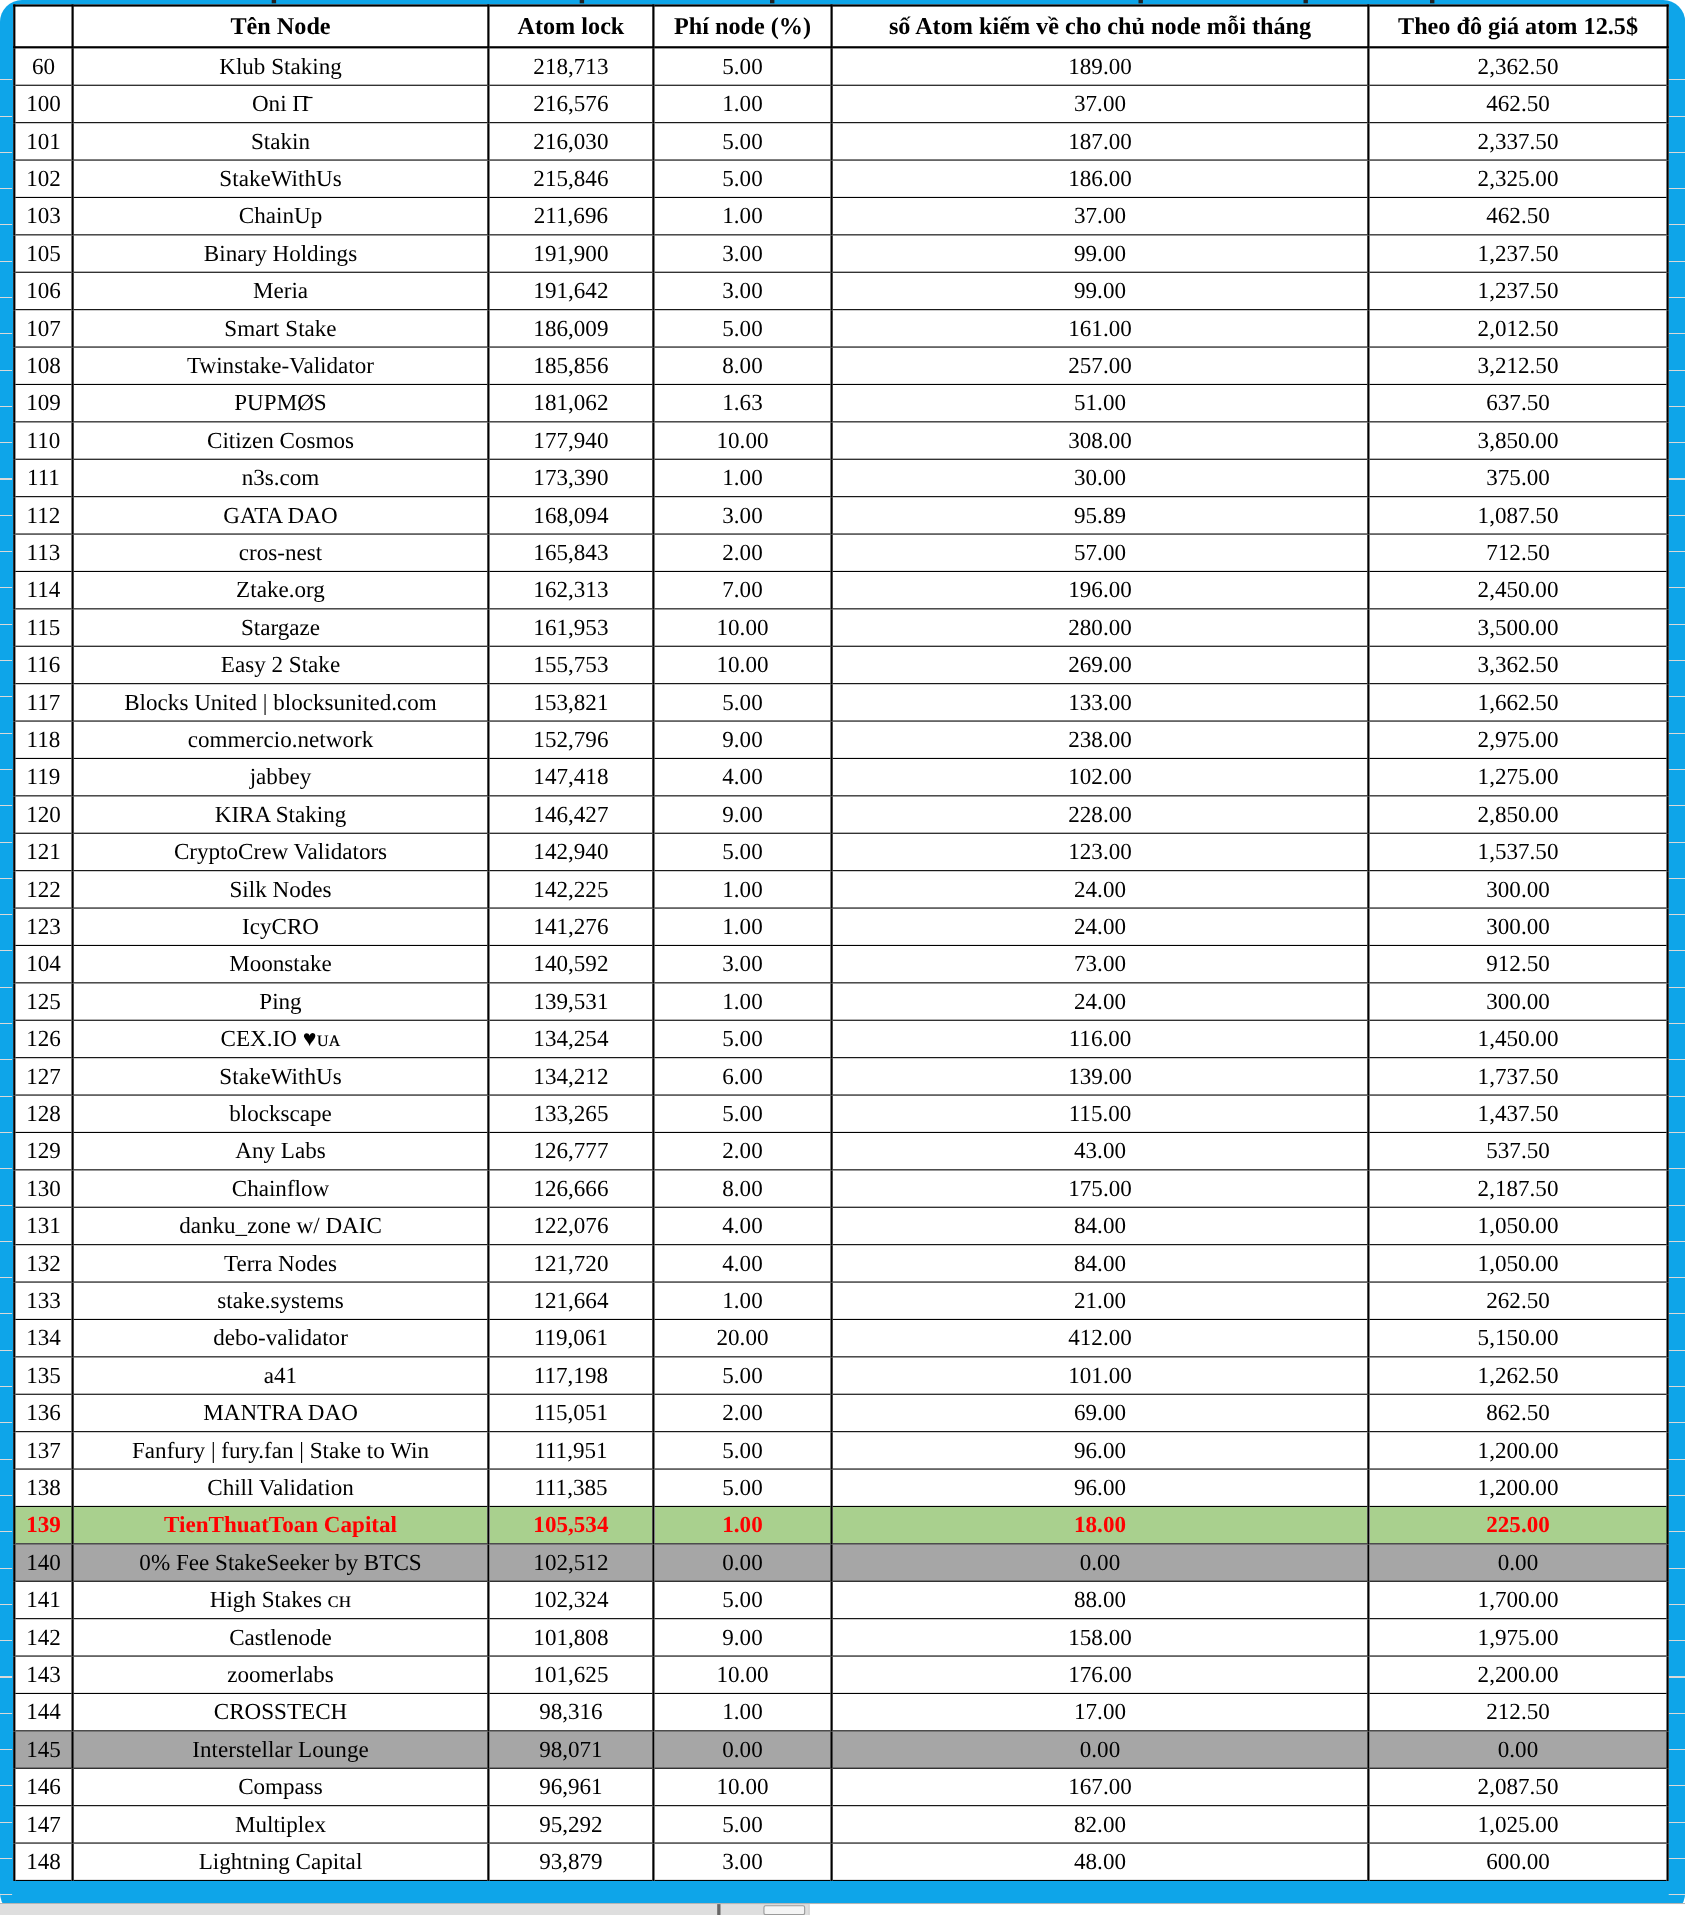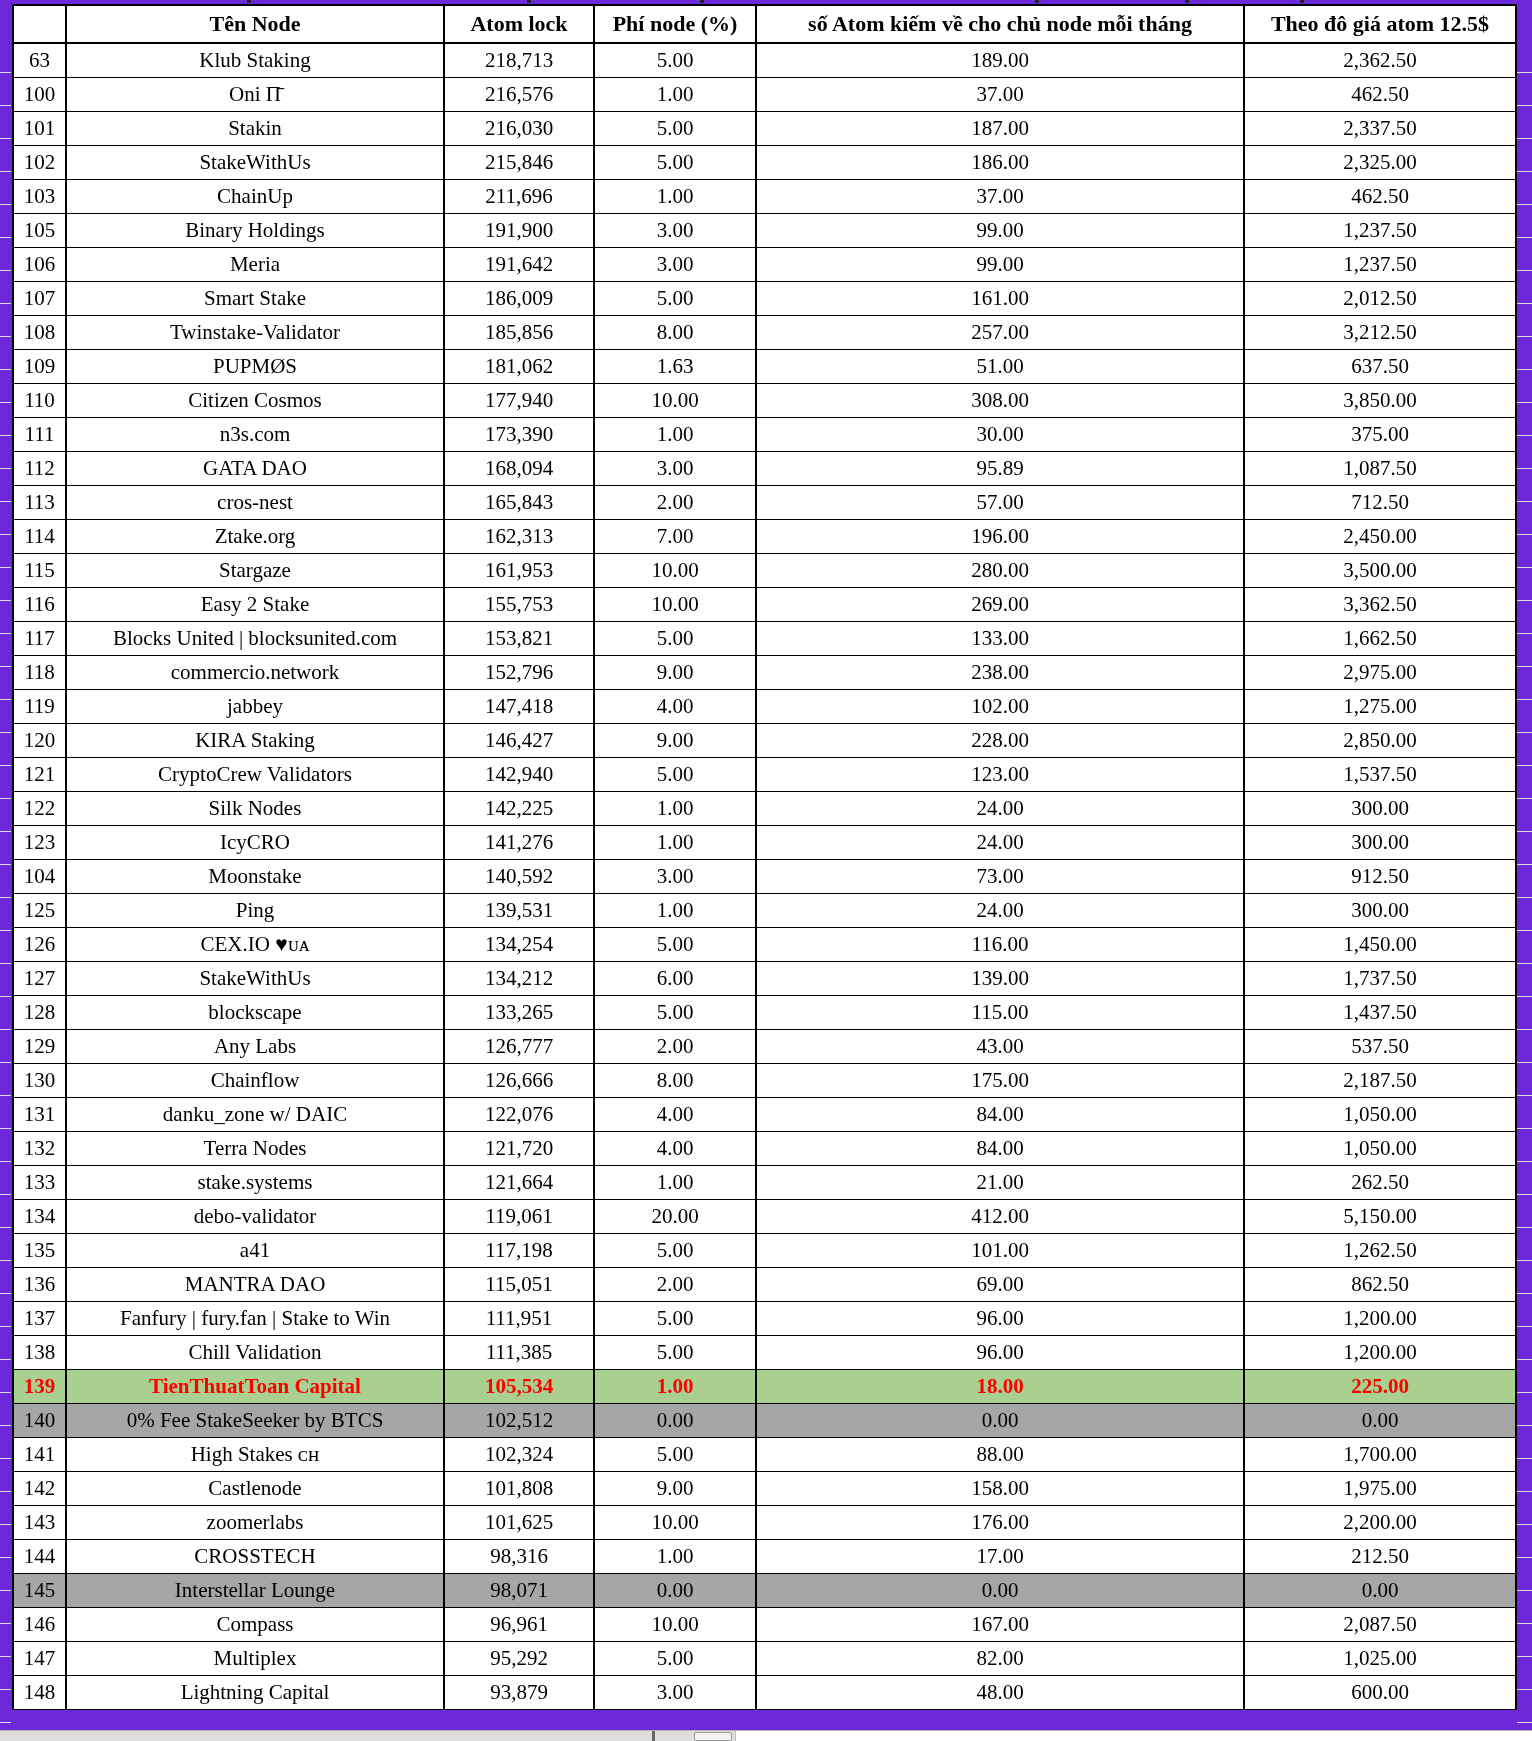--- a/index.html
+++ b/index.html
@@ -1,18 +1,18 @@
 <!DOCTYPE html>
 <html style="--hl-green: #00B050; --hl-lime: #A9D08E; --hl-gray: #A6A6A6; --hl-red: #FF0000;"><head>
 <meta charset="utf-8">
 <style>
   html,body{margin:0;padding:0;background:#fff;}
   body{width:1532px;height:1741px;overflow:hidden;position:relative;
        font-family:"Liberation Serif","DejaVu Serif",serif;}
-  .sheet{position:absolute;inset:0;background:#6d28d9;}
+  .sheet{position:absolute;inset:0;background:#0ea5e9;border-radius:20px;}
 
   
   .frag{position:absolute;top:0;height:3px;width:4px;background:#222;}
 
   
   .sliver{position:absolute;background:
      repeating-linear-gradient(to bottom,transparent 0,transparent 32px,#d9d9d9 32px,#d9d9d9 33px);}
   .sliver.left{left:0;width:11px;top:40px;height:1683px;}
   .sliver.right{left:1517px;width:15px;top:40px;height:1683px;}
 
@@ -72,21 +72,21 @@
         <th></th>
         <th>Tên Node</th>
         <th>Atom lock</th>
         <th>Phí node (%)</th>
         <th>số Atom kiếm về cho chủ node mỗi tháng</th>
         <th>Theo đô giá atom 12.5$</th>
       </tr>
     </thead>
     <tbody>
         <tr>
-          <td>63</td>
+          <td>60</td>
           <td>Klub Staking</td>
           <td>218,713</td>
           <td>5.00</td>
           <td>189.00</td>
           <td>2,362.50</td>
         </tr>
         <tr>
           <td>100</td>
           <td>Oni Π̄</td>
           <td>216,576</td>

